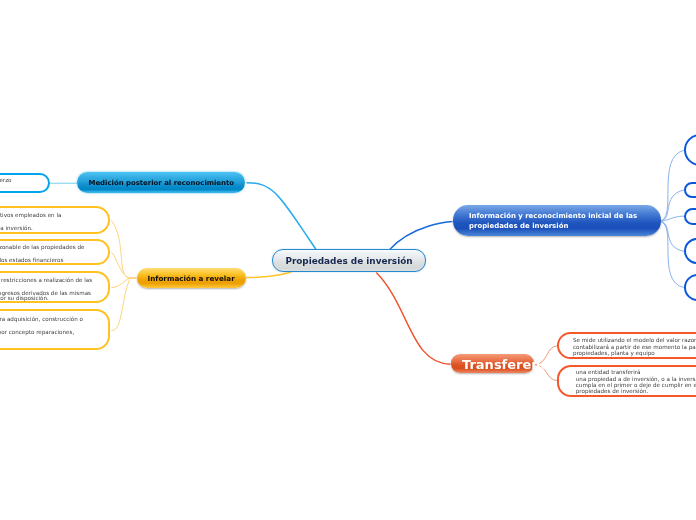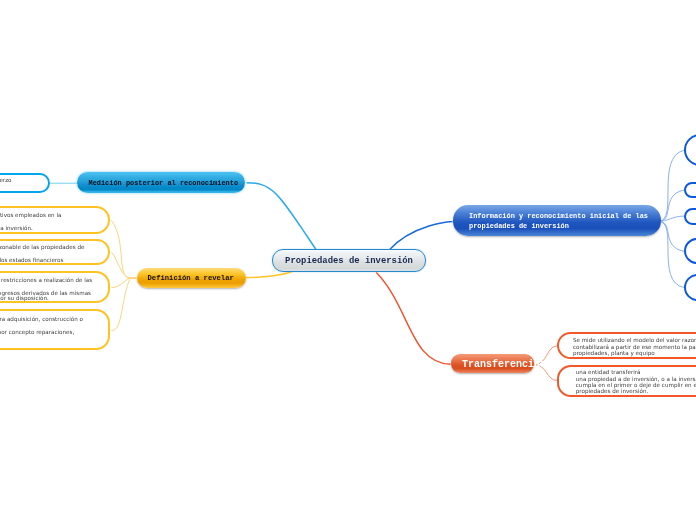--- a/index.html
+++ b/index.html
@@ -1,20 +1,20 @@
 <!DOCTYPE html>
 <html><head>
 <meta charset="utf-8">
 <style>
   html,body{margin:0;padding:0;background:#ffffff;}
   body{width:696px;height:520px;overflow:hidden;font-family:"DejaVu Sans",sans-serif;}
   #canvas{position:relative;width:696px;height:520px;background:#fff;overflow:hidden;}
   svg.links{position:absolute;left:0;top:0;width:696px;height:520px;pointer-events:none;}
   .node{position:absolute;box-sizing:border-box;}
-  .nlabel{display:block;white-space:pre;font-family:Liberation Mono, monospace;}
+  .nlabel{display:block;white-space:pre;}
 
   .pill{display:flex;align-items:center;}
   .pill .nlabel{position:relative;top:0.6px;}
 
   .blue-pill{
     background:linear-gradient(to bottom,#4CC2F3 0%,#44BCEE 9%,#31ACE2 27%,#25A3DC 43%,#168FCF 60%,#0089C8 77%,#0086C4 85%,#2CACE3 93%,#3FB7E9 100%);
     border-radius:11px;
     box-shadow:0 0 2.5px rgba(90,190,235,0.85);
   }
   .blue-pill .nlabel{color:#05101c;font-weight:bold;font-size:6.93px;}
@@ -31,21 +31,21 @@
     border-radius:10px;
     box-shadow:0 1px 2px rgba(0,0,0,0.3);
   }
   .amber-pill .nlabel{color:#15100a;font-weight:bold;font-size:7.2px;}
 
   .orange-pill{
     background:linear-gradient(to bottom,#F59C78 0%,#EC7B53 26%,#DD5324 58%,#D94D1E 76%,#EE8760 100%);
     border-radius:9px;
     box-shadow:0 1px 2px rgba(0,0,0,0.3);
   }
-  .orange-pill .nlabel{color:#ffffff;font-weight:bold;font-size:10px;}
+  .orange-pill .nlabel{color:#ffffff;font-weight:bold;font-size:13px;}
 
   .central{
     background:linear-gradient(to bottom,#FAFCFD 0%,#F0F3F6 14%,#E6EAED 40%,#DCDFE0 60%,#D4D8D9 88%,#DDE1E3 100%);
     border:1px solid #2589CE;
     border-radius:11px;
     display:flex;align-items:center;justify-content:center;
     box-shadow:0 0 1.5px rgba(120,180,225,0.7);
   }
   .central .nlabel{color:#17284E;font-weight:bold;font-size:8.9px;}
 
@@ -91,21 +91,21 @@
 
   <div class="node central" style="left:272px;top:249px;width:154px;height:23px;">
     <span class="nlabel">Propiedades de inversión</span>
   </div>
 
   <div class="node pill blue-pill" style="left:76.5px;top:172px;width:168px;height:21px;padding-left:12px;">
     <span class="nlabel">Medición posterior al reconocimiento</span>
   </div>
 
   <div class="node pill amber-pill" style="left:136.5px;top:267.5px;width:109px;height:20px;padding-left:11px;">
-    <span class="nlabel">Definición a revelar</span>
+    <span class="nlabel">Información a revelar</span>
   </div>
 
   <div class="node pill dblue-pill" style="left:453px;top:205px;width:208px;height:31px;padding-left:16px;">
     <span class="nlabel">Información y reconocimiento inicial de las
 propiedades de inversión</span>
   </div>
 
   <div class="node pill orange-pill" style="left:451px;top:354px;width:83px;height:19px;padding-left:11px;">
     <span class="nlabel">Transferencias</span>
   </div>

